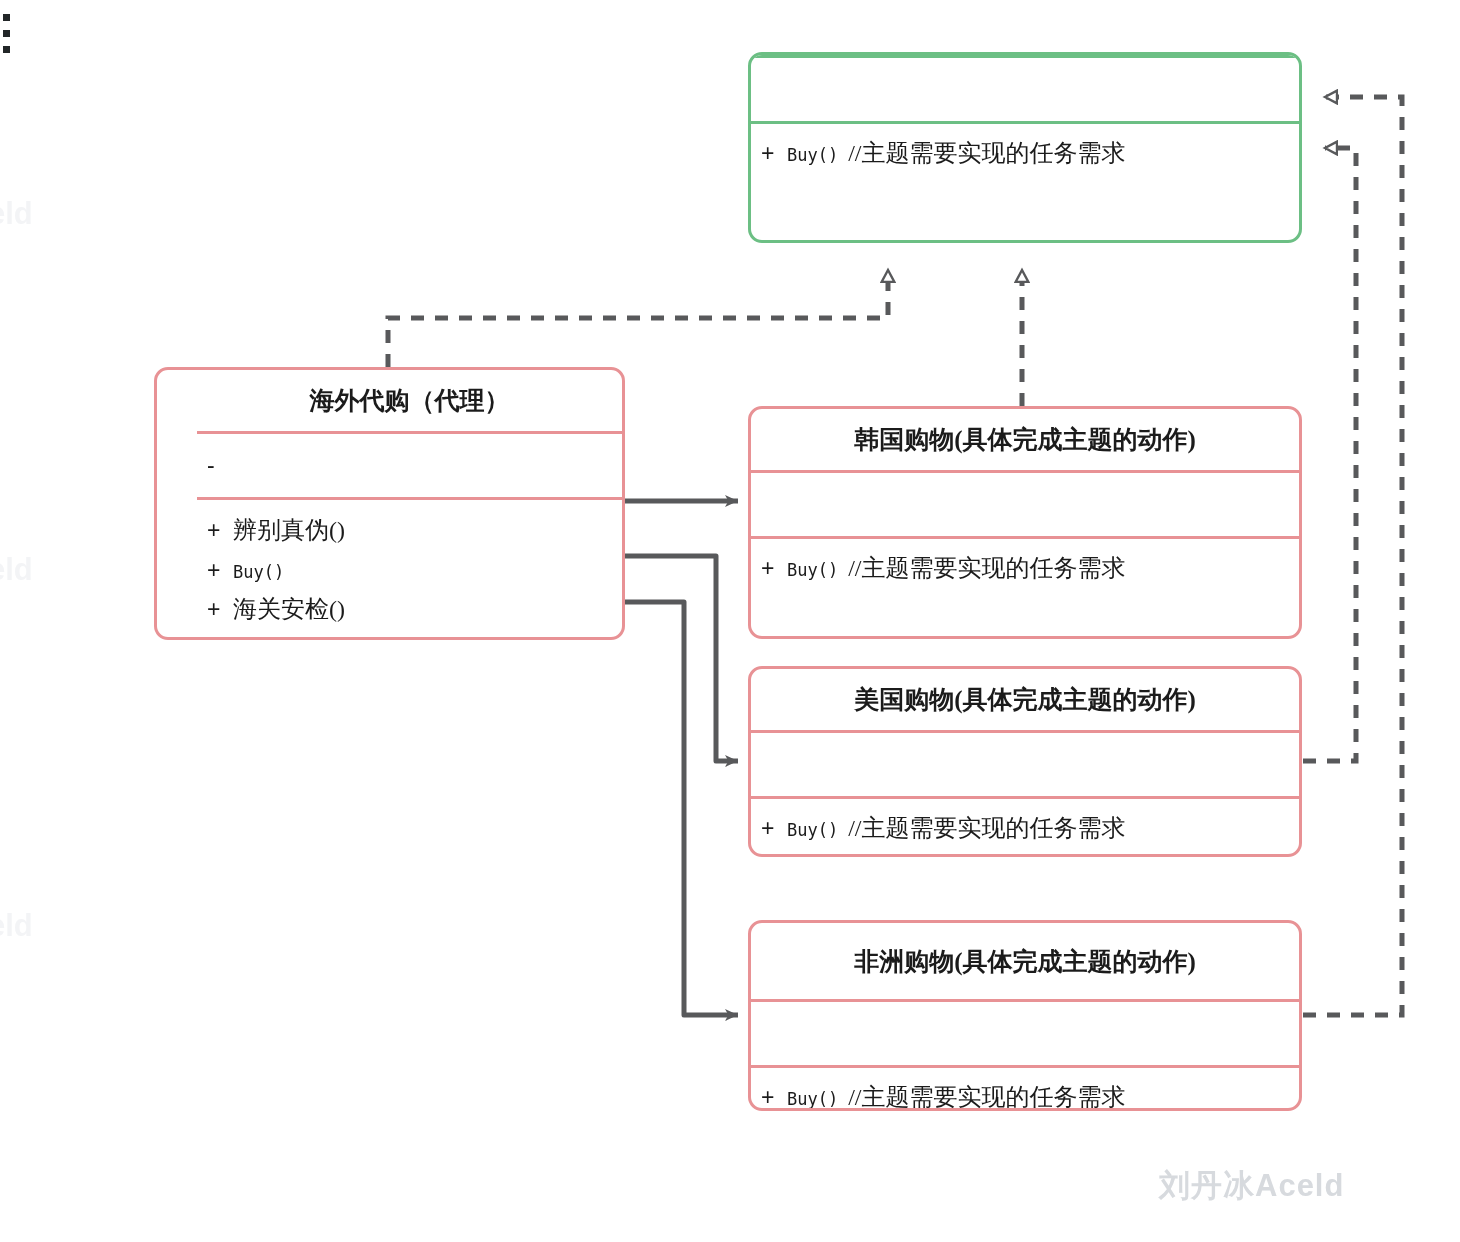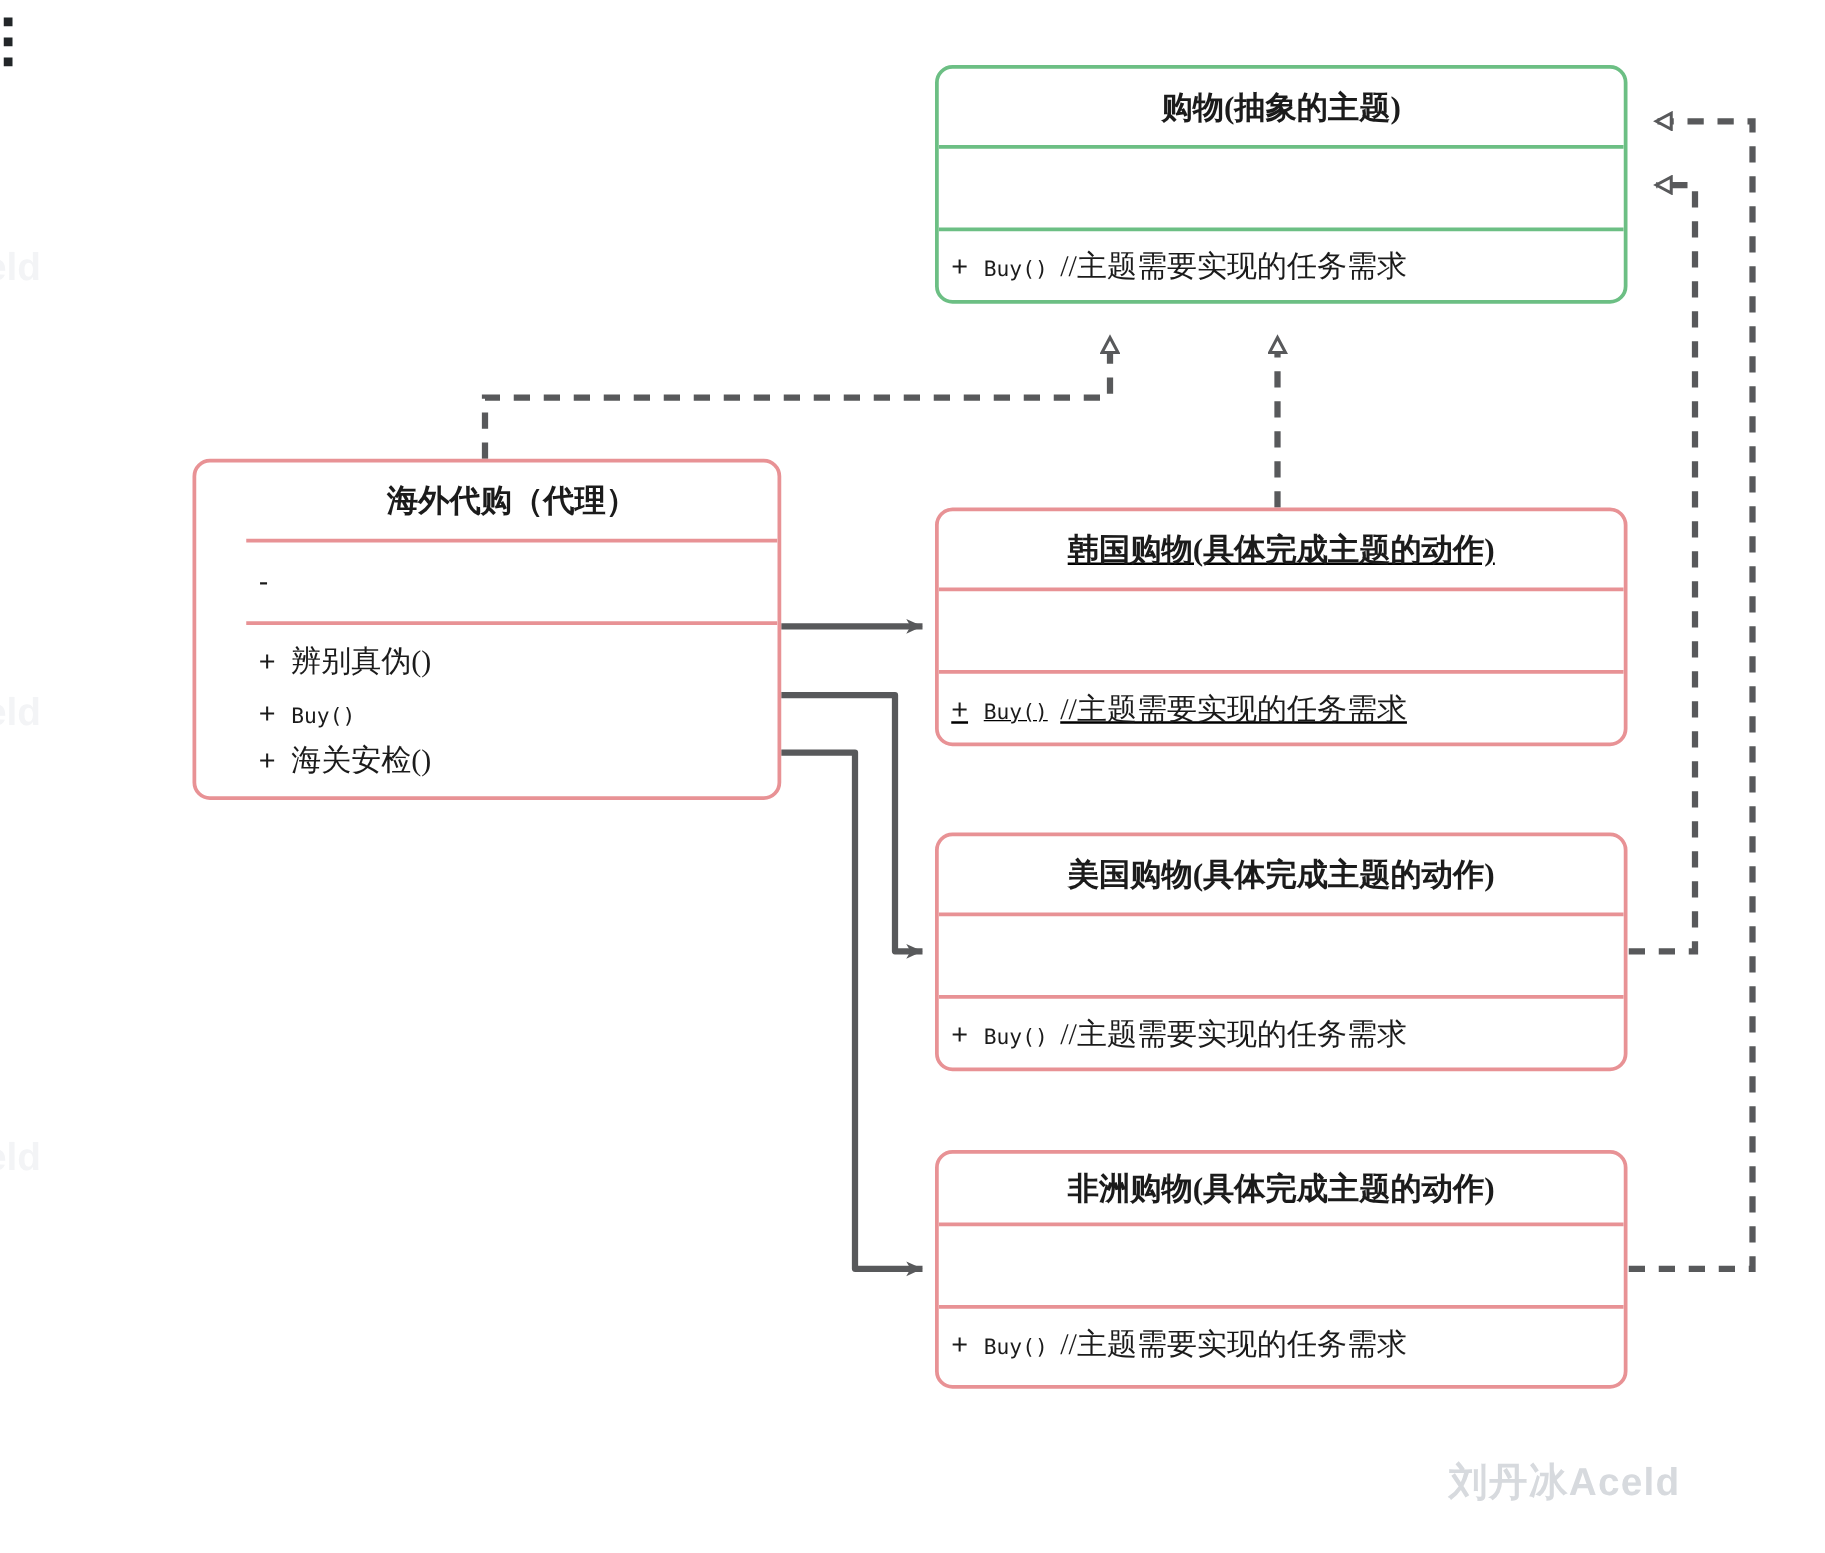--- a/index.html
+++ b/index.html
@@ -158,21 +158,20 @@
   </g>
 </svg>
 
 <div class="corner-dots">
   <i></i>
   <i></i>
   <i></i>
 </div>
 
 <div class="uml-class abstract" style="left:748px; top:52px; width:554px; height:191px;">
-  <div class="uml-title" style="height:61px;">购物(抽象的主题)</div>
   <div class="uml-section" style="height:66px;"></div>
   <div class="uml-section" style="height:61px;">
     <div class="uml-row">
       <span class="uml-vis">+</span>
       <span class="uml-mono">Buy()</span>
       <span style="margin-left:10px;">//主题需要实现的任务需求</span>
     </div>
   </div>
 </div>
 
@@ -192,21 +191,21 @@
       <span class="uml-vis">+</span>
       <span class="uml-mono">Buy()</span>
     </div>
     <div class="uml-row">
       <span class="uml-vis">+</span>
       <span>海关安检()</span>
     </div>
   </div>
 </div>
 
-<div class="uml-class" style="left:748px; top:406px; width:554px; height:191px;text-decoration:underline;">
+<div class="uml-class" style="left:748px; top:406px; width:554px; height:233px;">
   <div class="uml-title" style="height:61px;">韩国购物(具体完成主题的动作)</div>
   <div class="uml-section" style="height:66px;"></div>
   <div class="uml-section" style="height:61px;">
     <div class="uml-row">
       <span class="uml-vis">+</span>
       <span class="uml-mono">Buy()</span>
       <span style="margin-left:10px;">//主题需要实现的任务需求</span>
     </div>
   </div>
 </div>
@@ -217,21 +216,21 @@
   <div class="uml-section" style="height:61px;">
     <div class="uml-row">
       <span class="uml-vis">+</span>
       <span class="uml-mono">Buy()</span>
       <span style="margin-left:10px;">//主题需要实现的任务需求</span>
     </div>
   </div>
 </div>
 
 <div class="uml-class" style="left:748px; top:920px; width:554px; height:191px;">
-  <div class="uml-title" style="height:55px;border-radius:30px;">非洲购物(具体完成主题的动作)</div>
+  <div class="uml-title" style="height:76px;border-radius:30px;">非洲购物(具体完成主题的动作)</div>
   <div class="uml-section" style="height:66px;"></div>
   <div class="uml-section" style="height:61px;">
     <div class="uml-row">
       <span class="uml-vis">+</span>
       <span class="uml-mono">Buy()</span>
       <span style="margin-left:10px;">//主题需要实现的任务需求</span>
     </div>
   </div>
 </div>
 

